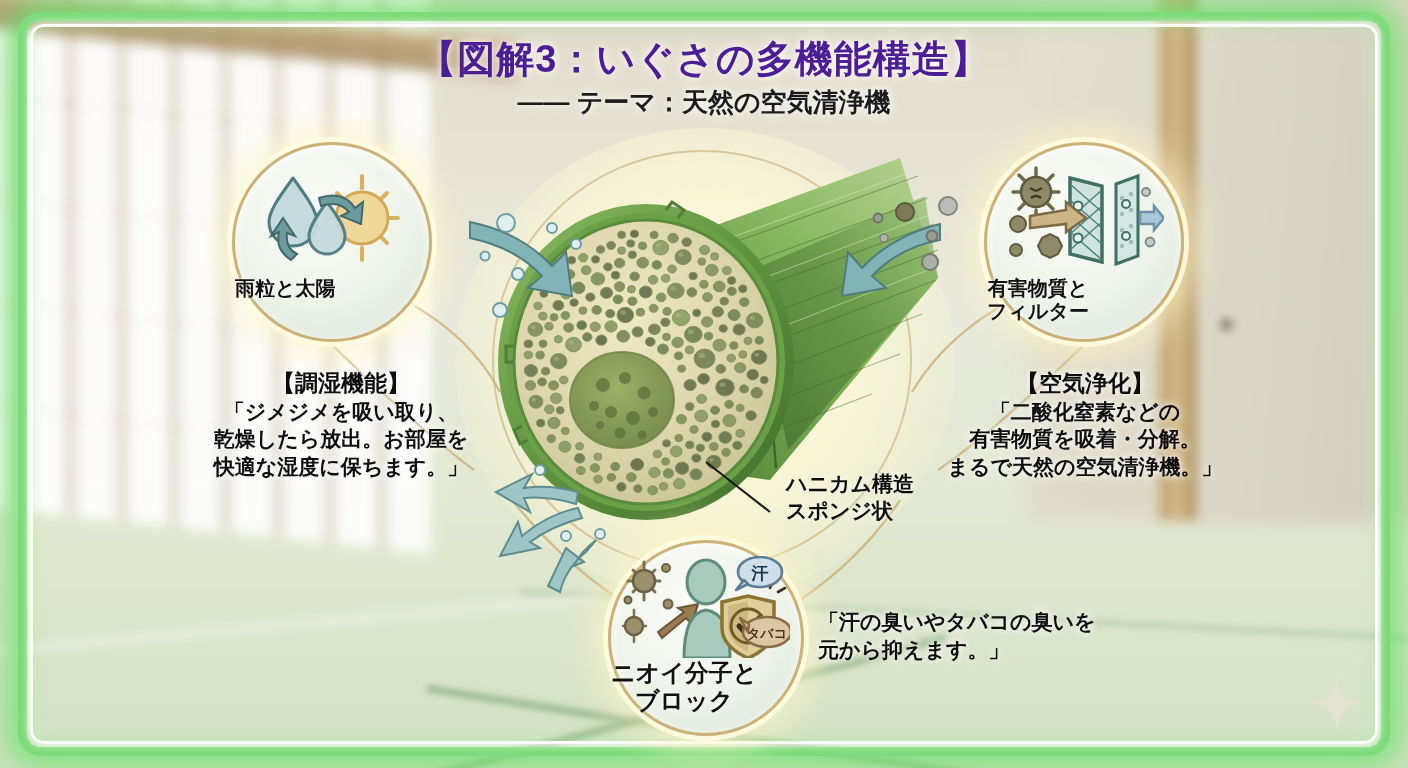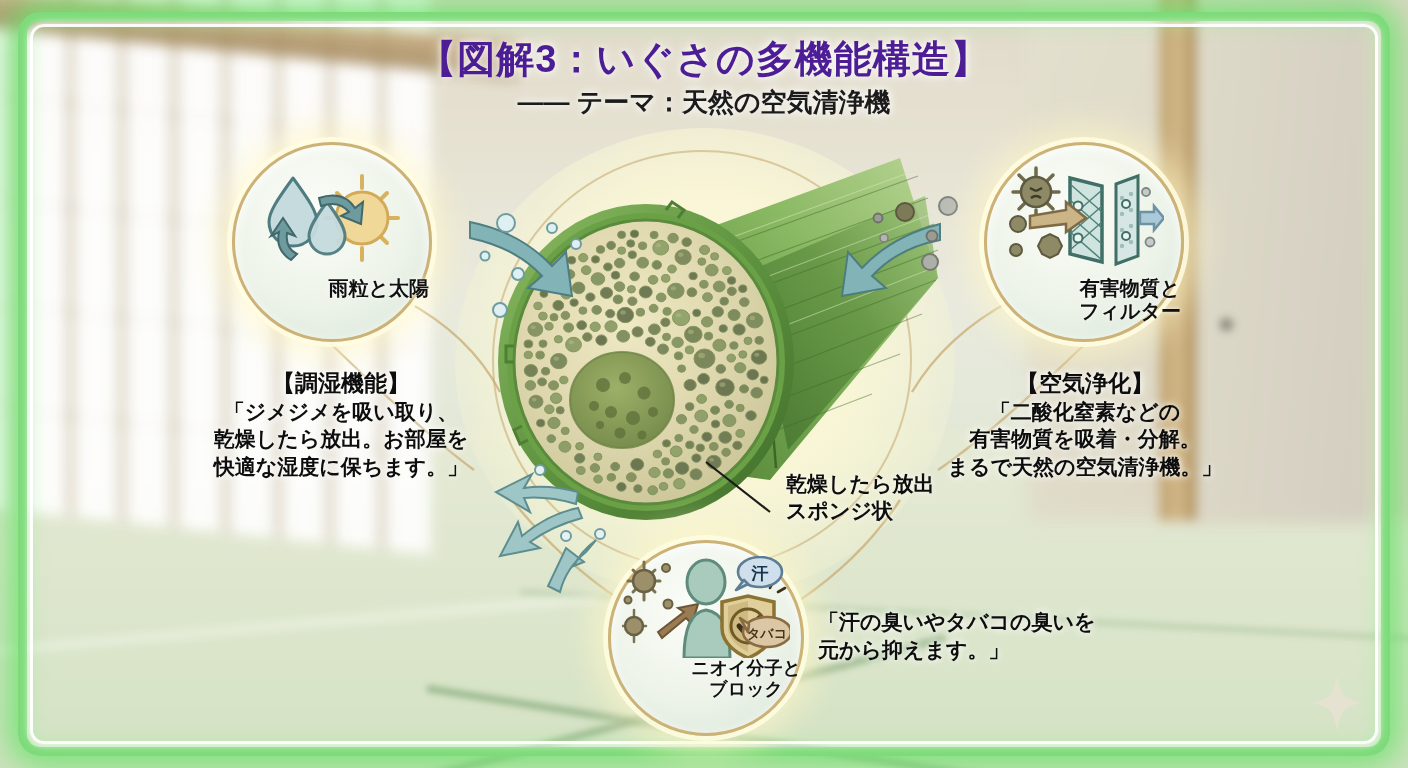--- a/index.html
+++ b/index.html
@@ -108,33 +108,33 @@
   .link-svg{ position:absolute; inset:0; z-index:7; pointer-events:none; }
 
   
   .node{
     position:absolute; border-radius:50%; z-index:20;
     background:radial-gradient(circle at 42% 34%,#fbfdf8 0%,#eef4ea 52%,#e2ece0 78%,#dde9db 100%);
     border:3px solid #cdb277;
     box-shadow:0 0 0 5px rgba(255,253,226,.85),
                0 0 34px 14px rgba(255,247,200,.72),
                inset 0 3px 12px rgba(255,255,255,.9);
-    display:flex; flex-direction:column; align-items:flex-end; justify-content:flex-start;
+    display:flex; flex-direction:column; align-items:flex-start; justify-content:flex-start;
   }
   #node-humidity{ left:232px; top:142px; width:200px; height:200px; }
   #node-air{ left:984px; top:142px; width:200px; height:200px; }
   #node-odor{ left:608px; top:540px; width:196px; height:196px; }
 
   .node-art{ height:118px; width:100%; display:flex; align-items:center; justify-content:center; margin-top:14px; }
   #node-odor .node-art{ height:104px; margin-top:12px; }
   .node-label{
     font-size:20px; font-weight:700; color:#101010; line-height:1.15; text-align:center;
     text-shadow:0 0 5px rgba(255,255,255,.9);
   }
-  #node-odor .node-label{ font-size:18px;font-family:Liberation Mono, monospace; }
+  #node-odor .node-label{ font-size:24px; }
 
   
   .desc{ position:absolute; z-index:25; color:#0d0d0d;
     text-shadow:0 0 6px rgba(255,255,255,.95),0 0 12px rgba(255,255,255,.75); }
   .desc h3{ font-size:23px; font-weight:700; line-height:1.2; }
   .desc p{ font-size:21px; font-weight:700; line-height:1.32; white-space:pre-line; }
   #desc-humidity{ left:186px; top:370px; width:310px; text-align:center; }
   #desc-air{ left:920px; top:370px; width:330px; text-align:center; }
   #desc-odor{ left:818px; top:608px; width:320px; text-align:left; }
 
@@ -673,21 +673,21 @@
     <p>「ジメジメを吸い取り、
 乾燥したら放出。お部屋を
 快適な湿度に保ちます。」</p>
   </div>
 
   <div class="desc" id="desc-odor">
     <p>「汗の臭いやタバコの臭いを
 元から抑えます。」</p>
   </div>
 
-  <div class="callout">乾燥したら放出
+  <div class="callout">ハニカム構造
 スポンジ状</div>
 
   <div class="frame-glow"></div>
   <div class="frame-inner"></div>
 
   <svg class="sparkle" width="54" height="58" viewBox="0 0 54 58">
     <path d="M27 1 C 30 20 34 26 53 29 C 34 32 30 38 27 57 C 24 38 20 32 1 29 C 20 26 24 20 27 1 Z" fill="#e6e2d2"></path>
   </svg>
 
 </div>

